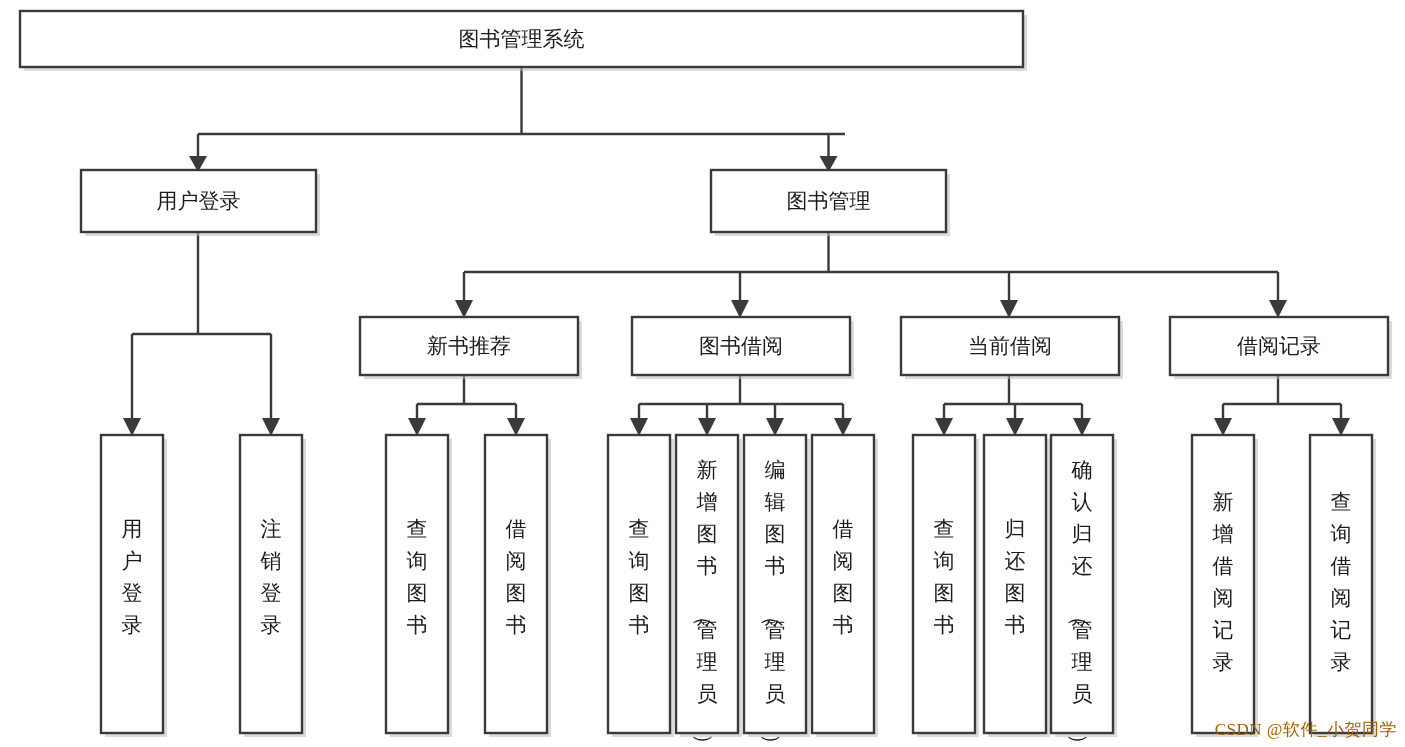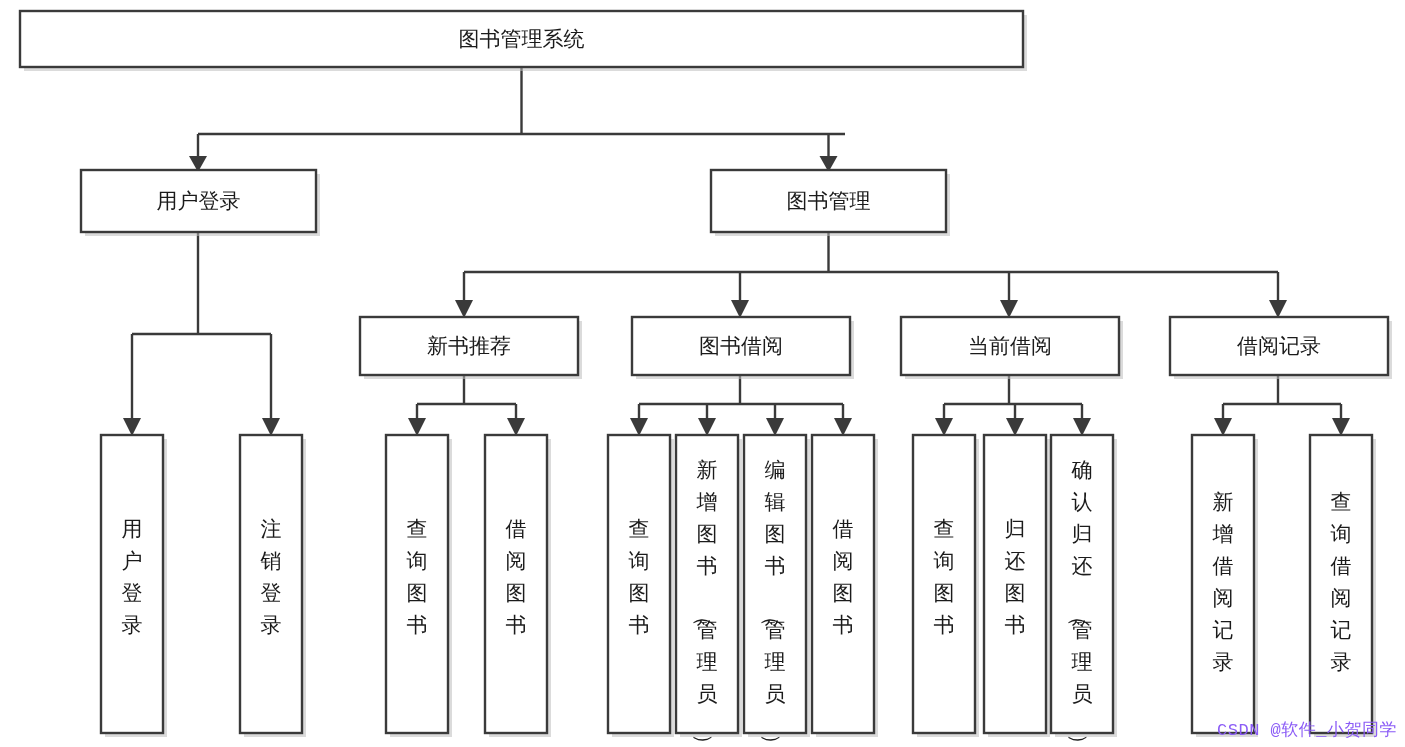--- a/index.html
+++ b/index.html
@@ -60,23 +60,23 @@
     font-size: 21px;
     text-anchor: middle;
   }
   text.node-label-vertical tspan {
     text-anchor: middle;
   }
   .watermark-text {
     position: absolute;
     right: 8px;
     bottom: 6px;
-    font-family: Liberation Mono, monospace;
+    font-family: Liberation Serif, serif;
     font-size: 17px;
-    color: #8b5cf6;
+    color: #a16207;
     letter-spacing: 0.5px;
     white-space: nowrap;
     user-select: none;
   }
 </style>
 </head>
 <body>
 
 <div id="diagram-root">
 

